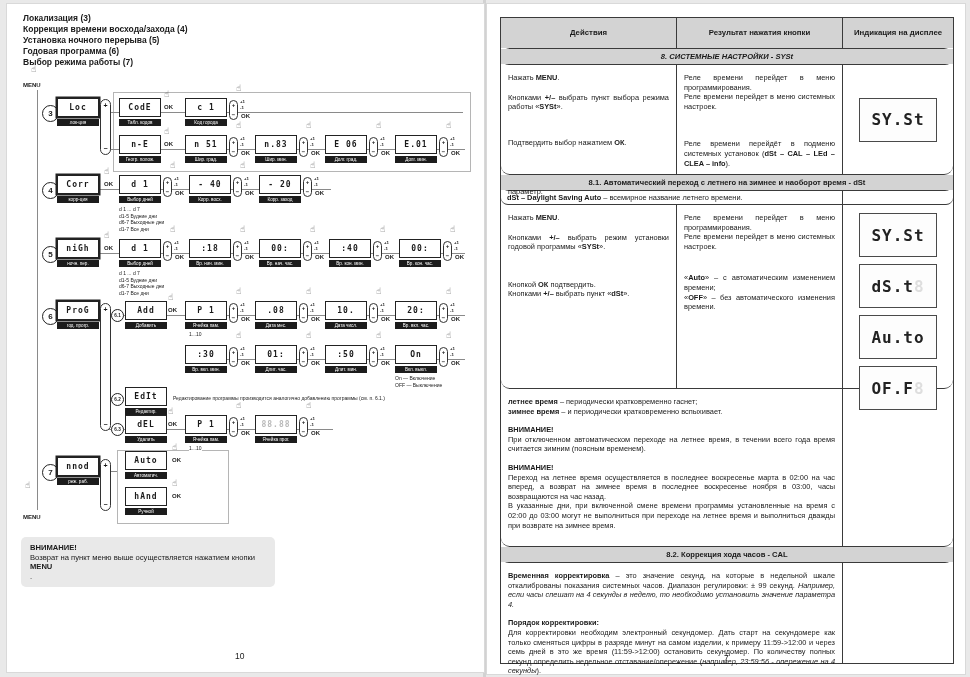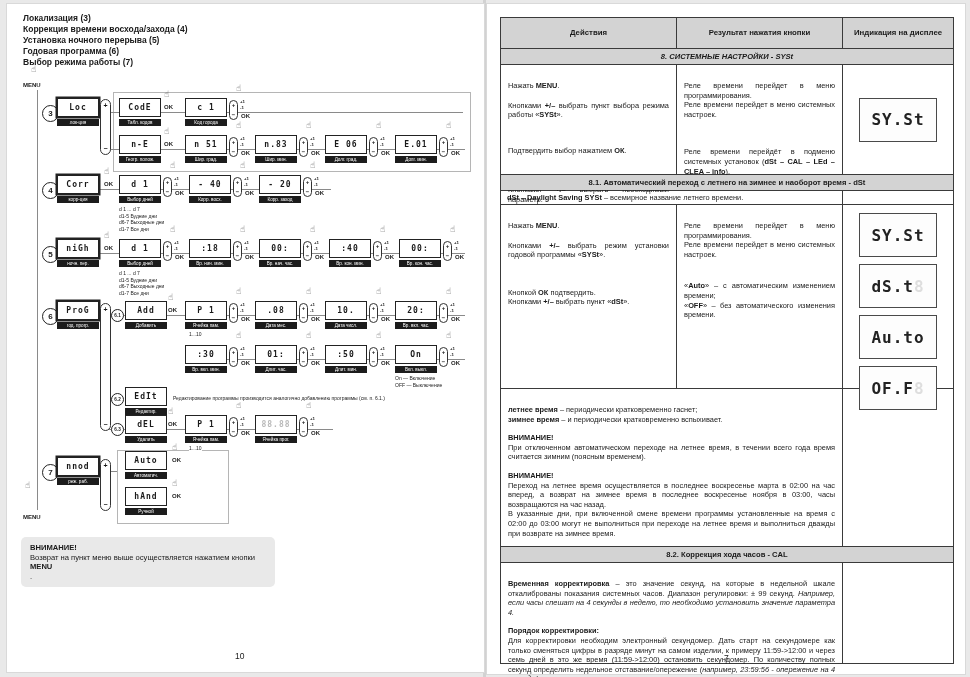--- a/index.html
+++ b/index.html
@@ -39,23 +39,23 @@
   .dpm{font-size:4.4px;font-weight:bold;line-height:5.5px;z-index:2;color:#222;}
   .dhand,.dhand2{font-size:9px;color:#555;z-index:1;font-family:"DejaVu Sans", sans-serif;}
   .dmenu{font-size:6px;font-weight:bold;z-index:2;background:#fff;}
   .dtx{font-size:5px;line-height:6.5px;color:#222;white-space:pre-line;z-index:2;background:#fff;}
   .notice{position:absolute;left:14px;top:533px;width:236px;background:#e9e9e9;border-radius:5px;
         padding:6px 9px;font-size:7.6px;line-height:9.5px;text-align:justify;}
   .notice b{display:block;}
 
   
   .rtable{position:absolute;left:13px;top:13px;width:452px;border:1.5px solid #3a3a3a;}
-  .trow{display:flex;border-bottom:1px solid #3a3a3a;box-sizing:border-box;}
+  .trow{display:flex;border-bottom:1px solid #3a3a3a;box-sizing:border-box;border-radius:9px;}
   .trow:last-child{border-bottom:none;}
-  .tc{box-sizing:border-box;padding:16px 7px;font-size:7.4px;line-height:9.6px;}
+  .tc{box-sizing:border-box;padding:8px 7px;font-size:7.4px;line-height:9.6px;}
   .c1{width:176px;border-right:1px solid #3a3a3a;}
   .c2{width:166px;border-right:1px solid #3a3a3a;}
   .c3{flex:1;display:flex;flex-direction:column;align-items:center;}
   .cwide{width:342px;border-right:1px solid #3a3a3a;}
   .thead .tc{background:#d3d3d3;font-weight:bold;font-size:7.8px;display:flex;
         align-items:center;justify-content:center;text-align:center;height:30px;padding:2px;}
   .tsec{background:#d3d3d3;font-weight:bold;font-size:7.6px;text-align:center;
         height:15px;line-height:15px;}
   .tc p{margin:0;text-align:justify;}
   .mb10{margin-bottom:10px !important;}
@@ -514,21 +514,21 @@
           <span class="ghost"></span>
         </div>
       </div>
     </div>
 
     <div class="trow">
       <div class="tc tsec" style="width:100%;padding:0;">8.1. Автоматический переход с летнего на зимнее и наоборот время - dSt</div>
     </div>
 
     <div class="trow rdef">
-      <div class="tc cwide"><b>dSt – Daylight Saving SYSt</b> – всемирное название летнего времени.</div>
+      <div class="tc cwide"><b>dSt – Daylight Saving Auto</b> – всемирное название летнего времени.</div>
       <div class="tc c3"></div>
     </div>
 
     <div class="trow r2">
       <div class="tc c1">
         <p class="mb10">Нажать <b>MENU</b>.</p>
         <p class="mb28">Кнопками <b>+/–</b> выбрать режим установки годовой программы «<b>SYSt</b>».</p>
         <p>Кнопкой <b>ОК</b> подтвердить.</p>
         <p>Кнопками <b>+/–</b> выбрать пункт «<b>dSt</b>».</p>
       </div>

